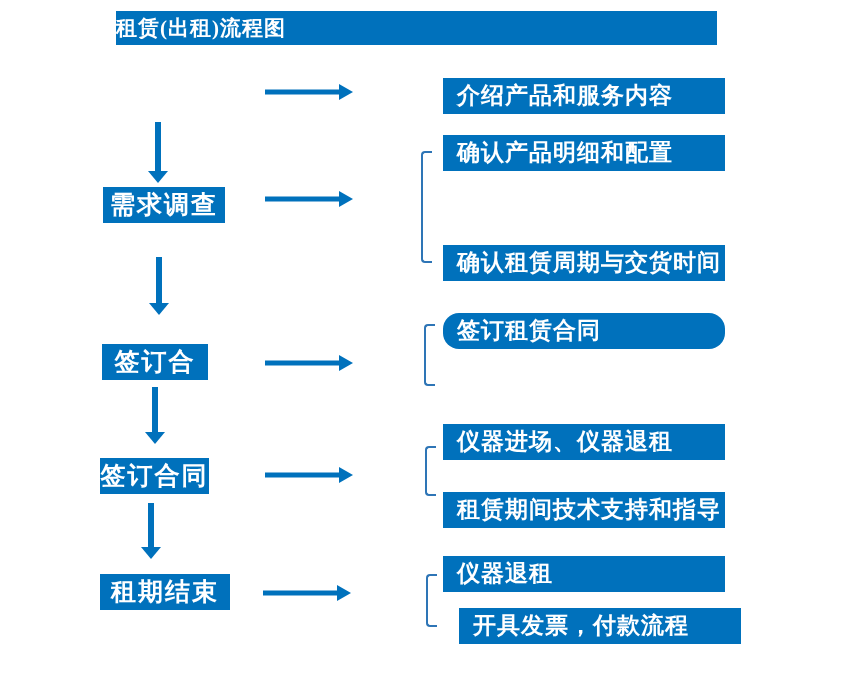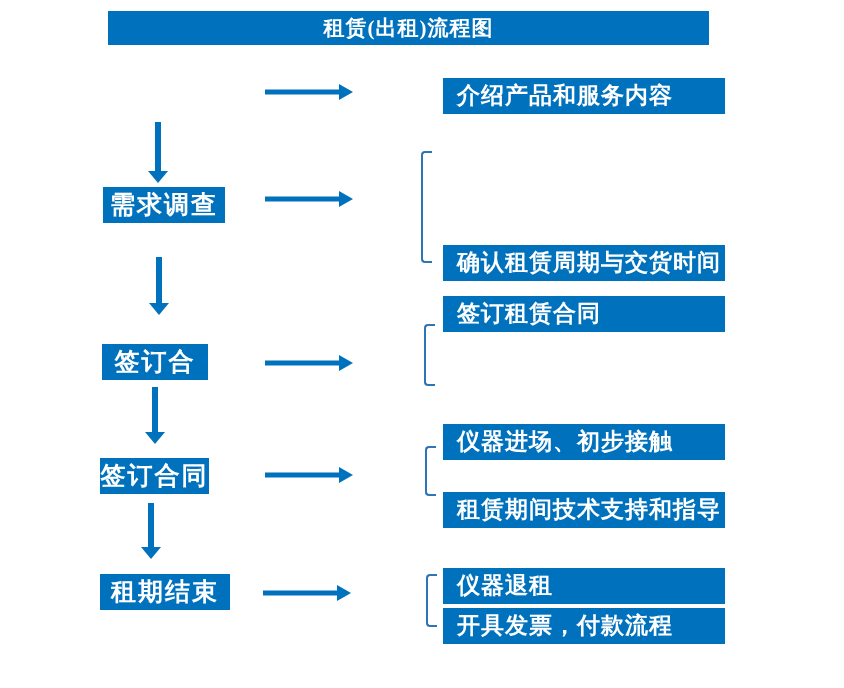--- a/index.html
+++ b/index.html
@@ -13,28 +13,28 @@
   .canvas {
     position: relative;
     width: 844px;
     height: 688px;
     background: var(--background);
     font-family: "Liberation Serif", "DejaVu Serif", serif;
     overflow: hidden;
   }
   .titlebar {
     position: absolute;
-    left: 108px; top: 11px;
+    left: 116px; top: 11px;
     width: 601px; height: 34px;
     background: var(--box-blue);
     color: var(--text-white);
     font-weight: bold;
     font-size: 21px;
     line-height: 34px;
-    text-align: center;
+    text-align: left;
     letter-spacing: 1px;
   }
   .lbox {
     position: absolute;
     background: var(--box-blue);
     color: var(--text-white);
     font-weight: bold;
     font-size: 25px;
     line-height: 36px;
     text-align: center;
@@ -140,20 +140,21 @@
     <div class="shaft"></div>
     <div class="head"></div>
   </div>
 
   <div class="bracket" style="left:421px; top:151px; height:112px;"></div>
   <div class="bracket" style="left:424px; top:324px; height:62px;"></div>
   <div class="bracket" style="left:425px; top:446px; height:50px;"></div>
   <div class="bracket" style="left:426px; top:574px; height:53px;"></div>
 
   <div class="rbox" style="top:78px;">介绍产品和服务内容</div>
+  <div class="rbox" style="top:135px;">确认产品明细和配置</div>
   <div class="rbox" style="top:245px;">确认租赁周期与交货时间</div>
-  <div class="rbox" style="top:296px;">签订租赁合同</div>
-  <div class="rbox" style="top:424px;">仪器进场、初步接触</div>
+  <div class="rbox" style="top:313px;border-radius:16px;">签订租赁合同</div>
+  <div class="rbox" style="top:424px;">仪器进场、仪器退租</div>
   <div class="rbox" style="top:492px;">租赁期间技术支持和指导</div>
-  <div class="rbox" style="top:568px;">仪器退租</div>
-  <div class="rbox" style="top:608px;">开具发票，付款流程</div>
+  <div class="rbox" style="top:556px;">仪器退租</div>
+  <div class="rbox" style="top:608px;margin-left:16px;">开具发票，付款流程</div>
 
 </div>
 
 </body></html>

